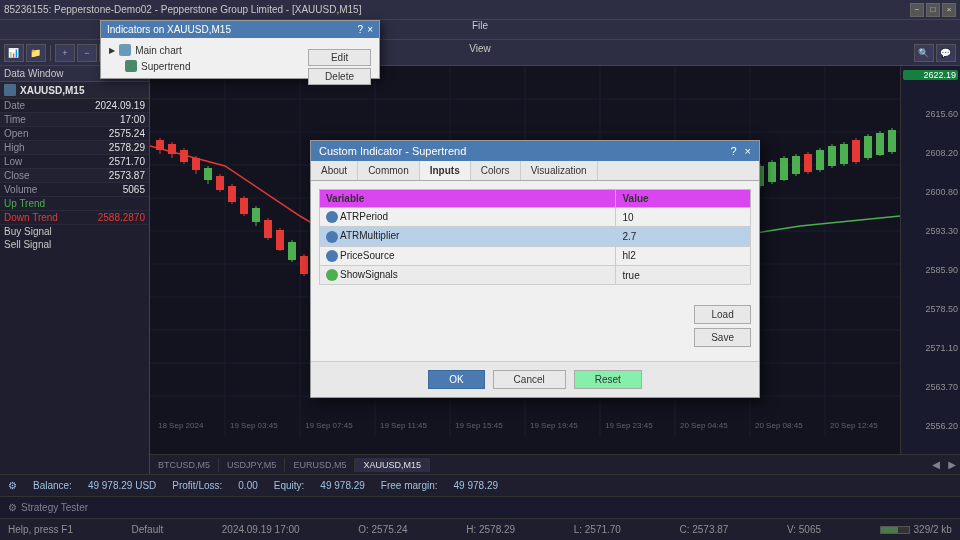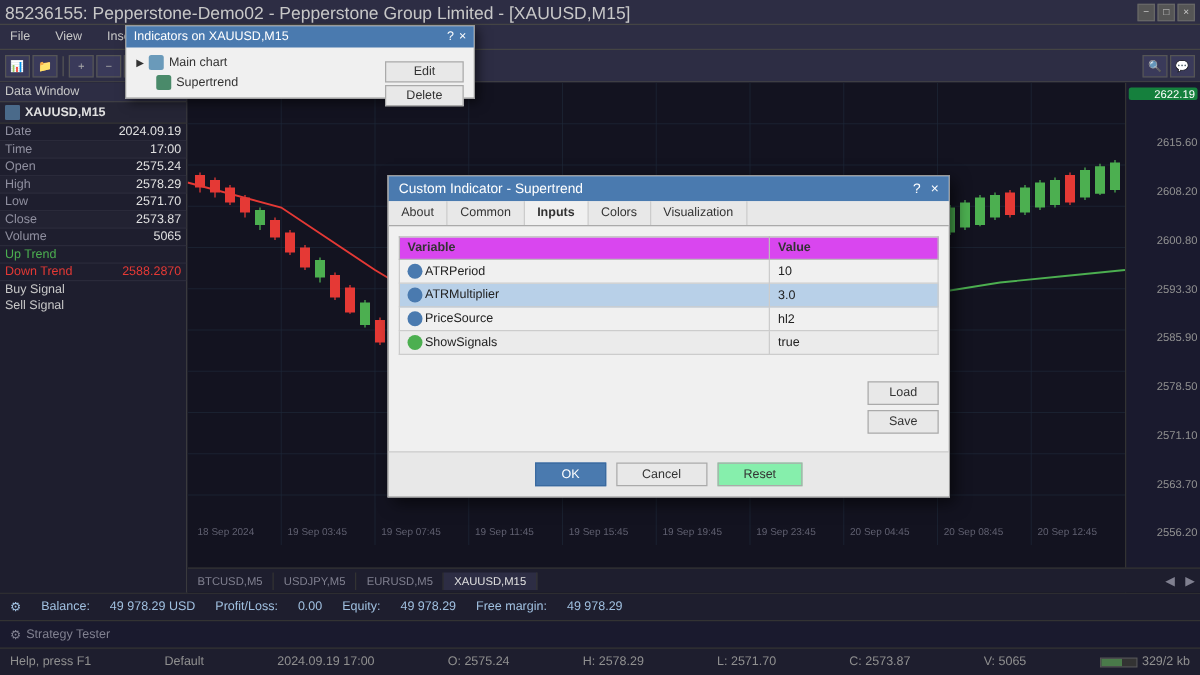--- a/index.html
+++ b/index.html
@@ -1,25 +1,25 @@
 <!DOCTYPE html>
 <html><head>
   <meta charset="utf-8">
   <style>
     * { box-sizing: border-box; margin: 0; padding: 0; }
     body { font-family: 'Segoe UI', Tahoma, sans-serif; font-size: 11px; background: #1a1a2e; color: #c8c8c8; width: 960px; height: 540px; overflow: hidden; position: relative; }
 
     
     .title-bar { background: #2d2d44; height: 20px; display: flex; align-items: center; justify-content: space-between; padding: 0 4px; border-bottom: 1px solid #444; }
-    .title-bar-text { color: #c8c8c8; font-size: 14px; }
+    .title-bar-text { color: #c8c8c8; font-size: 10px; }
     .title-bar-controls { display: flex; gap: 2px; }
     .tb-btn { width: 14px; height: 14px; background: #555; border: 1px solid #666; cursor: pointer; font-size: 8px; display: flex; align-items: center; justify-content: center; color: #ccc; }
 
     
-    .menu-bar { background: #2d2d44; height: 20px; display: flex; align-items: center; padding: 0 4px; gap: 12px; border-bottom: 1px solid #444; }
+    .menu-bar { background: #2d2d44; height: 20px; display: flex; align-items: center; padding: 0 4px; gap: 12px; border-bottom: 1px solid #444; flex-direction: column; }
     .menu-item { color: #c8c8c8; font-size: 10px; cursor: pointer; padding: 0 4px; }
 
     
     .toolbar { background: #2d2d44; height: 26px; display: flex; align-items: center; padding: 0 4px; gap: 2px; border-bottom: 1px solid #444; }
     .tb-icon { width: 20px; height: 18px; background: #3a3a5a; border: 1px solid #555; cursor: pointer; display: flex; align-items: center; justify-content: center; font-size: 9px; color: #aaa; }
     .tb-separator { width: 1px; height: 16px; background: #555; margin: 0 2px; }
 
     
     .main-layout { display: flex; height: calc(540px - 20px - 20px - 26px - 22px - 22px - 22px); }
 
@@ -517,21 +517,21 @@
           <tr>
             <td>
               <span class="row-icon blue"></span>ATRPeriod
             </td>
             <td>10</td>
           </tr>
           <tr class="selected">
             <td>
               <span class="row-icon blue"></span>ATRMultiplier
             </td>
-            <td>3.0</td>
+            <td>2.7</td>
           </tr>
           <tr>
             <td>
               <span class="row-icon blue"></span>PriceSource
             </td>
             <td>hl2</td>
           </tr>
           <tr>
             <td>
               <span class="row-icon green"></span>ShowSignals

